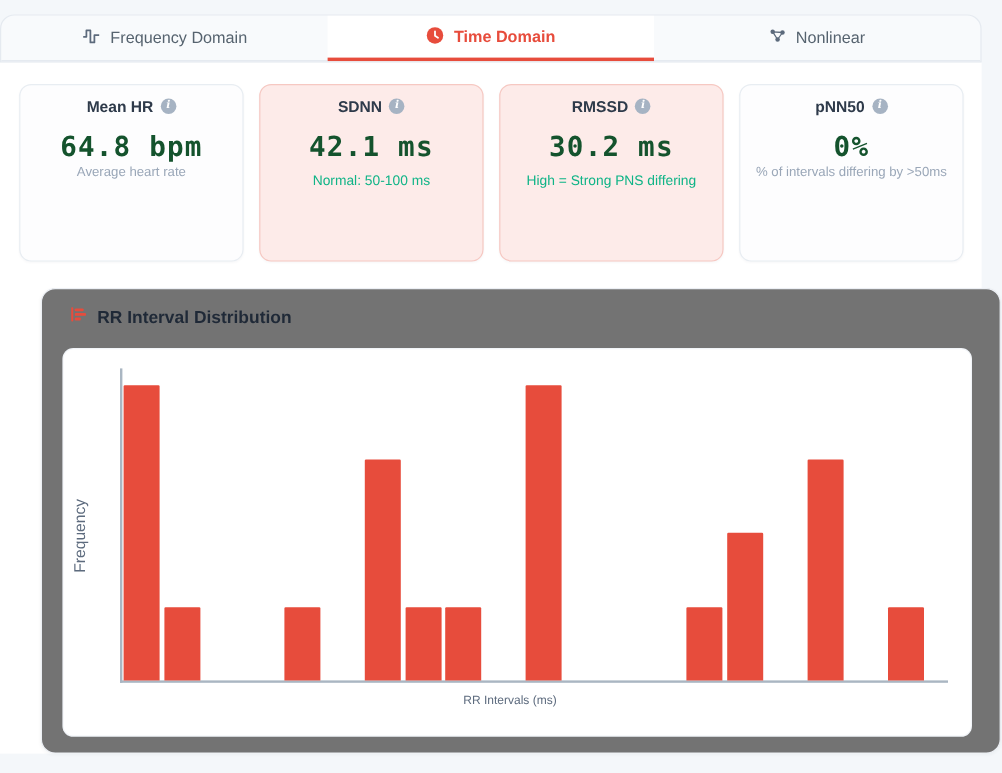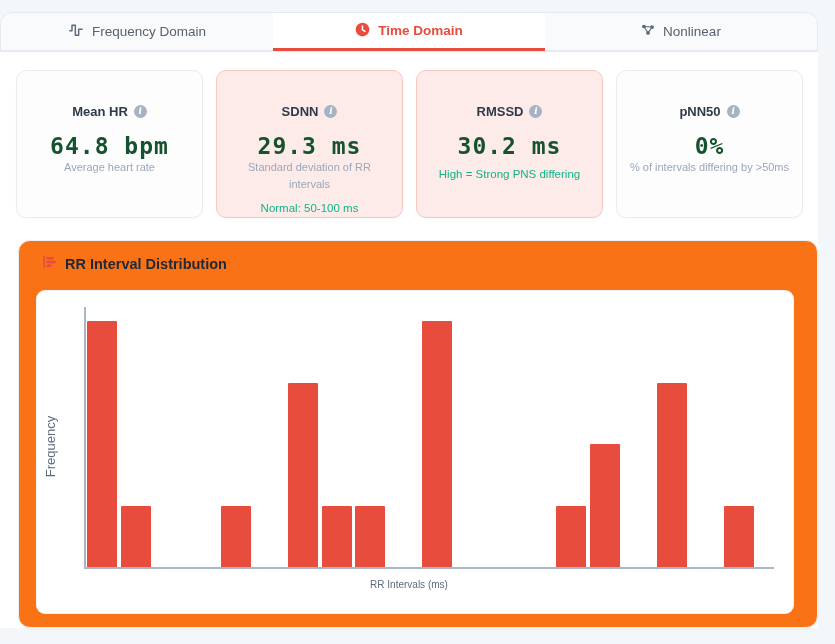--- a/index.html
+++ b/index.html
@@ -40,21 +40,21 @@
     position:absolute; left:16px; top:70px; width:787px;
     display:grid; grid-template-columns:repeat(4,1fr); gap:13px;
   }
   .card {
     height:148px; border-radius:10px; text-align:center; padding:10px 6px;
     background:#fdfdfe; border:1px solid #e8edf2;
     box-shadow:0 1px 2px rgba(30,41,59,0.03);
   }
   .card.alert { background:#fdebe9; border:1px solid #f6c8c2; }
   .card-title {
-    margin-top:23px; font-size:13px; font-weight:700; color:#2e3a4a;
+    margin-top:0; font-size:13px; font-weight:700; color:#2e3a4a;
     display:flex; align-items:center; justify-content:center; gap:6px;
   }
   .info-icon {
     width:13px; height:13px; border-radius:50%;
     background:#a6b3c3; color:#ffffff;
     font-size:9px; font-weight:700; line-height:13px;
     display:inline-block; text-align:center; cursor:pointer;
     font-family:"DejaVu Serif", serif; font-style:italic;
   }
   .card-value {
@@ -63,22 +63,22 @@
     font-size:23px; font-weight:700; color:#14532d; letter-spacing:1px;
   }
   .card-desc {
     padding:0 5px;
     font-size:11px; line-height:1.55; color:#9aa7b8;
   }
   .card-note { margin-top:9px; font-size:11.5px; font-weight:500; color:#10b487; }
   .card-note:empty { display:none; }
   
   .chart-card {
-    position:absolute; left:18px; top:240px; width:800px; height:388px;
-    background:#f97316; border:1px solid #eceff4; border-radius:12px;
+    position:absolute; left:34px; top:240px; width:800px; height:388px;
+    background:#737373; border:1px solid #eceff4; border-radius:12px;
     box-shadow:0 1px 3px rgba(30,41,59,0.04);
   }
   .chart-title-row {
     position:absolute; left:22px; top:13px;
     display:flex; align-items:center; gap:8px;
   }
   .chart-title { font-size:14.5px; font-weight:700; color:#1f2937; }
   .plot {
     position:absolute; left:18px; top:50px; width:756px; height:322px;
     background:#ffffff; border-radius:8px;
@@ -143,22 +143,21 @@
     <div class="card-value">64.8 bpm</div>
     <div class="card-desc">Average heart rate</div>
 
   </div>
 
   <div class="card alert">
     <div class="card-title">
       <span>SDNN</span>
       <span class="info-icon">i</span>
     </div>
-    <div class="card-value">29.3 ms</div>
-    <div class="card-desc">Standard deviation of RR intervals</div>
+    <div class="card-value">42.1 ms</div>
     <div class="card-note">Normal: 50-100 ms</div>
   </div>
 
   <div class="card alert">
     <div class="card-title">
       <span>RMSSD</span>
       <span class="info-icon">i</span>
     </div>
     <div class="card-value">30.2 ms</div>
     <div class="card-note">High = Strong PNS differing</div>

